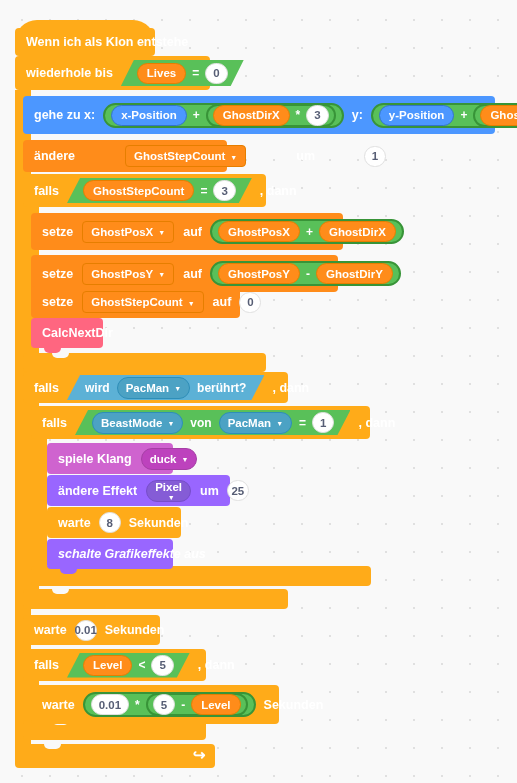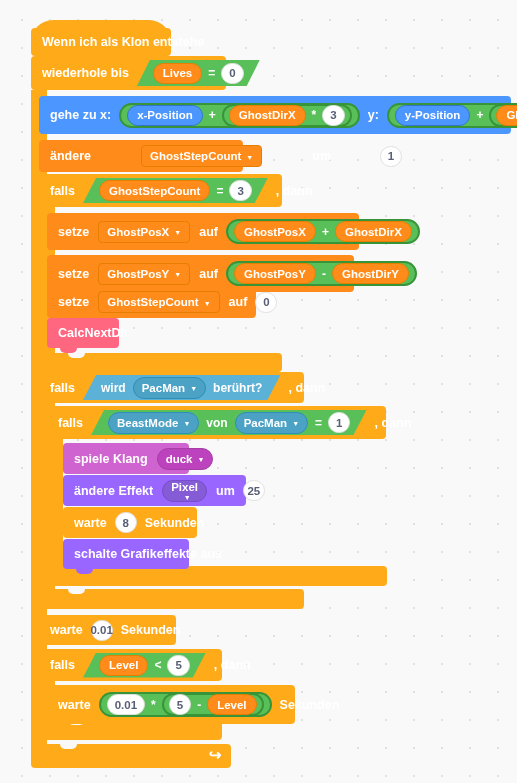--- a/index.html
+++ b/index.html
@@ -5,21 +5,21 @@
   html,body{margin:0;padding:0;}
   body{
     width:517px;height:783px;overflow:hidden;
     font-family:"Liberation Sans", sans-serif;
     background-color:#f9f9f9;
     background-image:radial-gradient(circle, #e0e0e0 1.1px, transparent 1.2px);
     background-size:28px 28px;
     background-position:8px 6px;
     position:relative;
   }
-  .canvas{position:absolute;left:16px;top:0;width:435px;height:783px;}
+  .canvas{position:absolute;left:0;top:0;width:435px;height:783px;}
 
   
   .blk{
     position:absolute;
     box-sizing:border-box;
     color:#fff;
     font-size:12.5px;
     font-weight:bold;
     display:flex;
     align-items:center;
@@ -302,21 +302,21 @@
   </div>
   <div class="notch" style="left:60px;top:506px;"></div>
 
   <div class="blk c-control" style="left:47px;top:507px;width:134px;height:31px;">
     <span class="lbl first">warte</span>
     <span class="oval num">8</span>
     <span class="lbl">Sekunden</span>
   </div>
   <div class="notch" style="left:60px;top:538px;"></div>
 
-  <div class="blk c-looks" style="left:47px;top:539px;width:126px;height:30px;">
+  <div class="blk c-looks" style="left:47px;top:539px;width:126px;height:30px;font-style:italic;">
     <span class="lbl first">schalte Grafikeffekte aus</span>
   </div>
   <div class="nub c-looks" style="left:60px;top:569px;"></div>
 
   <div class="notch" style="left:36px;top:615px;"></div>
   <div class="blk c-control" style="left:23px;top:615px;width:137px;height:30px;">
     <span class="lbl first">warte</span>
     <span class="oval num">0.01</span>
     <span class="lbl">Sekunden</span>
   </div>

